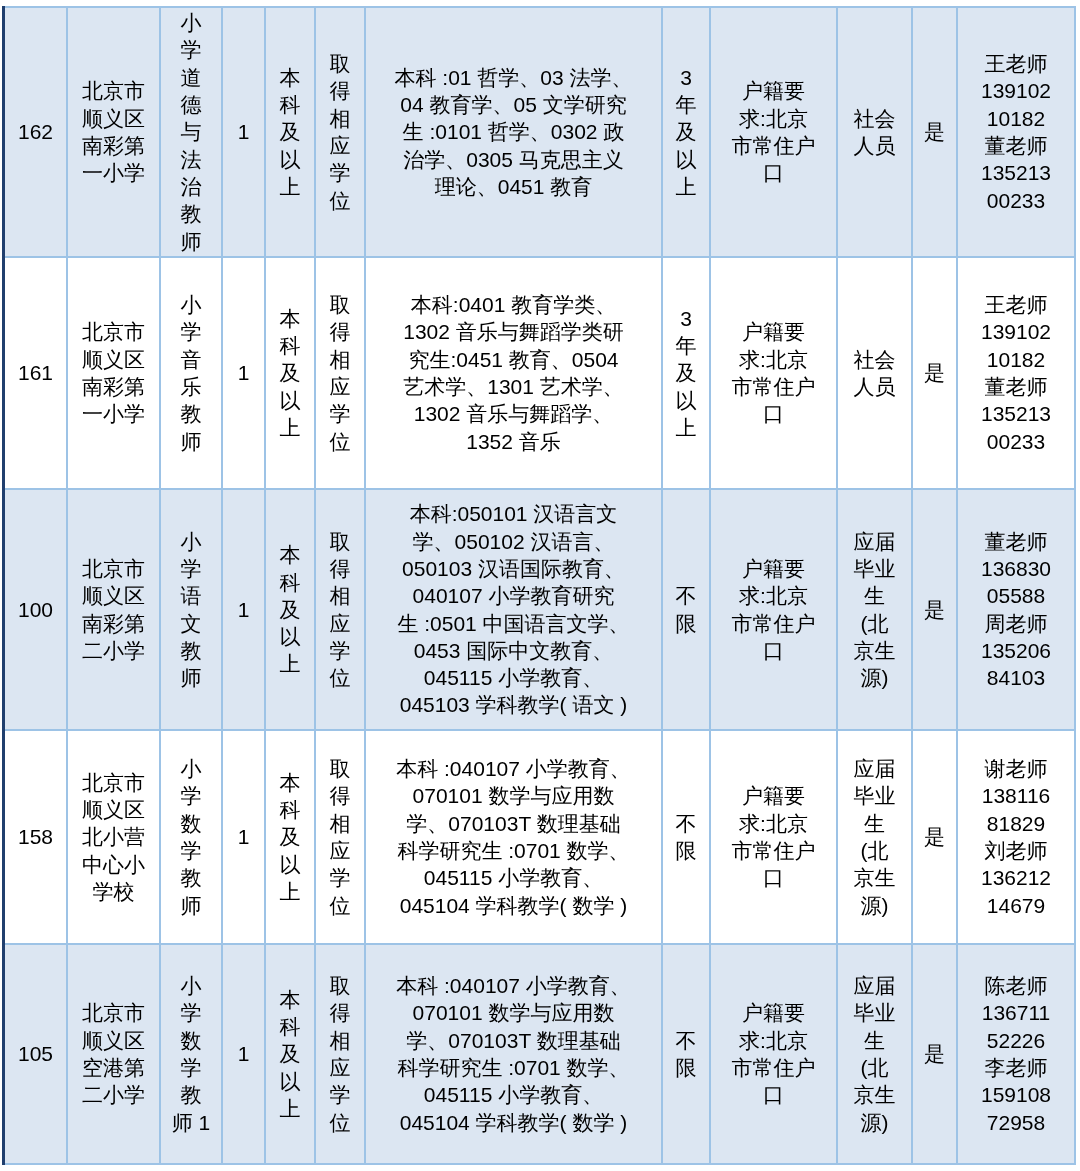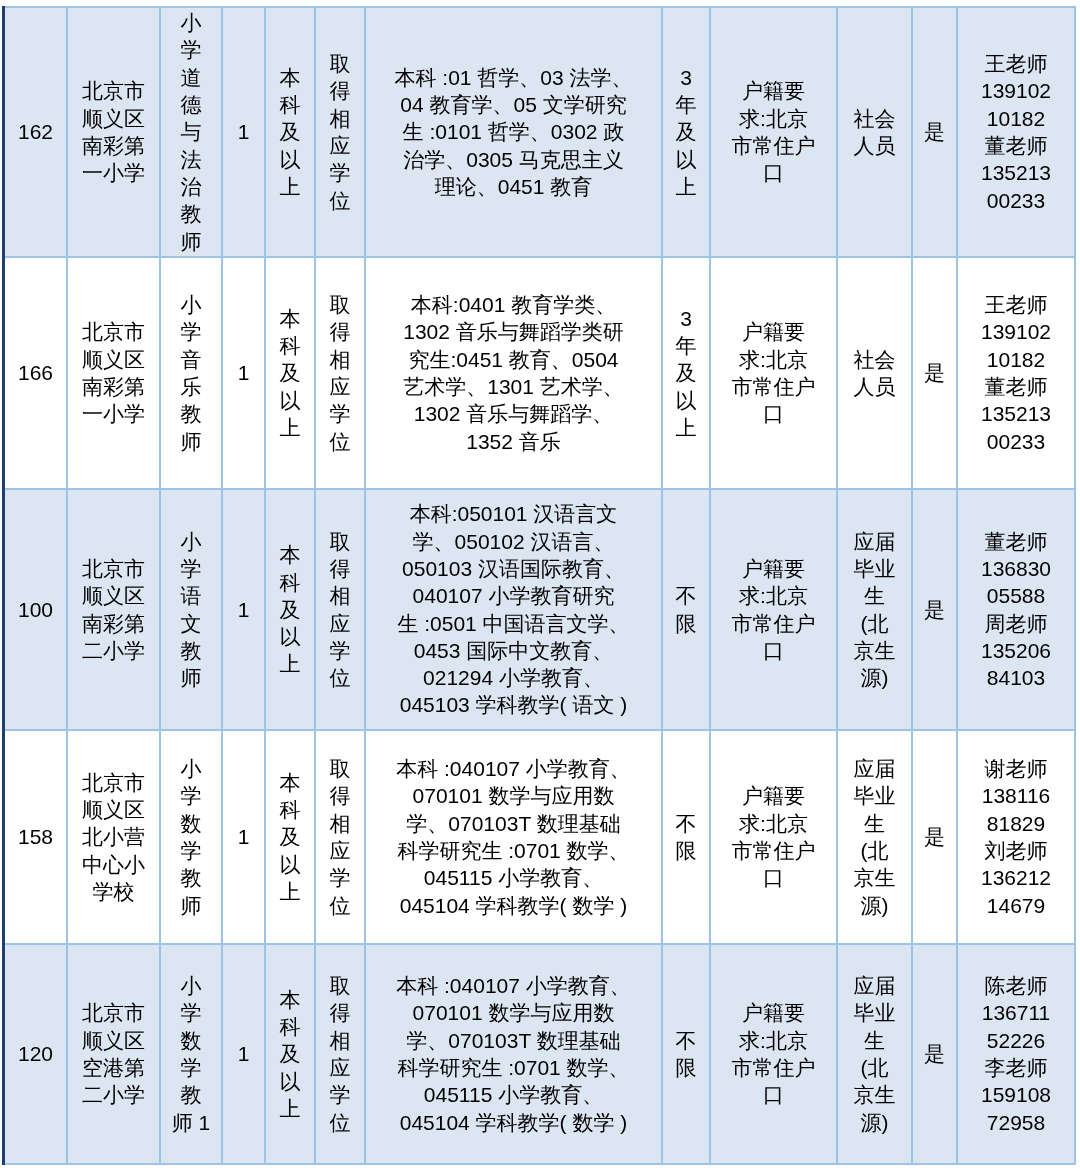--- a/index.html
+++ b/index.html
@@ -114,21 +114,21 @@
         <td>是</td>
         <td>王老师
 139102
 10182
 董老师
 135213
 00233</td>
       </tr>
 
       <tr class="row-plain h-135">
-        <td>166</td>
+        <td>161</td>
         <td>北京市
 顺义区
 南彩第
 一小学</td>
         <td>小
 学
 音
 乐
 教
 师</td>
@@ -193,21 +193,21 @@
 相
 应
 学
 位</td>
         <td>本科:050101 汉语言文
 学、050102 汉语言、
 050103 汉语国际教育、
 040107 小学教育研究
 生 :0501 中国语言文学、
 0453 国际中文教育、
-021294 小学教育、
+045115 小学教育、
 045103 学科教学( 语文 )</td>
         <td>不
 限</td>
         <td>户籍要
 求:北京
 市常住户
 口</td>
         <td>应届
 毕业
 生
@@ -269,21 +269,21 @@
         <td>是</td>
         <td>谢老师
 138116
 81829
 刘老师
 136212
 14679</td>
       </tr>
 
       <tr class="row-alt h-138">
-        <td>120</td>
+        <td>105</td>
         <td>北京市
 顺义区
 空港第
 二小学</td>
         <td>小
 学
 数
 学
 教
 师 1</td>

